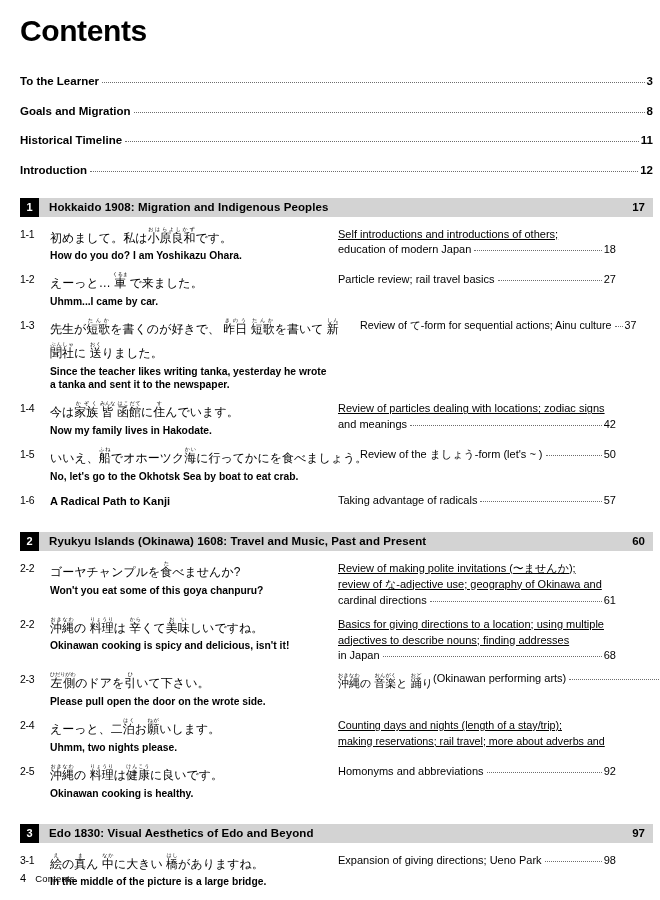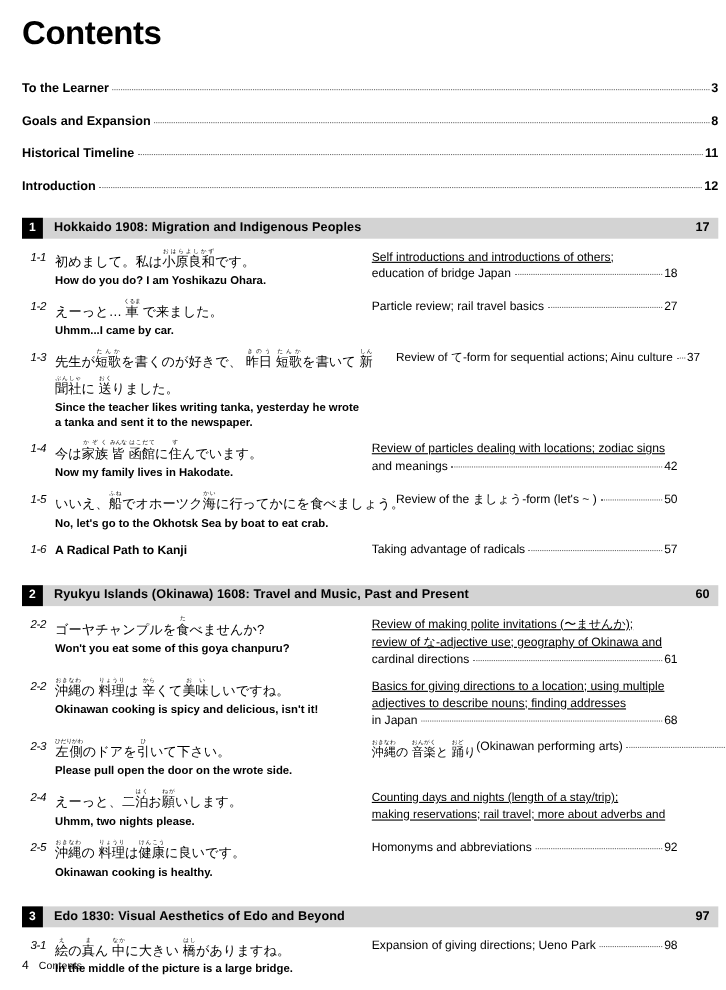--- a/index.html
+++ b/index.html
@@ -110,26 +110,25 @@
   }
   .entry {
     display: flex;
     align-items: flex-start;
     margin-bottom: 7px;
   }
   .entry-num {
     width: 30px;
     min-width: 30px;
     font-size: 10.5px;
-    text-align: right;
+    text-align: left;
     padding-right: 8px;
     padding-top: 2px;
     box-sizing: border-box;
     letter-spacing: -0.3px;
-    font-style: italic;
   }
   .entry-left {
     width: 288px;
     min-width: 288px;
     box-sizing: border-box;
     padding-right: 4px;
   }
   .entry-left.wide {
     width: 310px;
     min-width: 310px;
@@ -222,21 +221,21 @@
 
   <h1 class="page-title">Contents</h1>
 
   <div class="front-list">
       <div class="front-row">
         <span class="fr-label">To the Learner</span>
         <span class="leader"></span>
         <span class="fr-page">3</span>
       </div>
       <div class="front-row">
-        <span class="fr-label">Goals and Expansion</span>
+        <span class="fr-label">Goals and Migration</span>
         <span class="leader"></span>
         <span class="fr-page">8</span>
       </div>
       <div class="front-row">
         <span class="fr-label">Historical Timeline</span>
         <span class="leader"></span>
         <span class="fr-page">11</span>
       </div>
       <div class="front-row">
         <span class="fr-label">Introduction</span>
@@ -255,21 +254,21 @@
         <div class="entries">
           <div class="entry">
             <div class="entry-num">1-1</div>
             <div class="entry-left">
               <div class="jp">初めまして。私は<ruby>小原良和<rt>おはらよしかず</rt></ruby>です。</div>
               <div class="en">How do you do? I am Yoshikazu Ohara.</div>
             </div>
             <div class="entry-right">
               <span class="rc-line">Self introductions and introductions of others;</span>
               <div class="rc-last">
-                <span class="rc-text">education of bridge Japan</span>
+                <span class="rc-text">education of modern Japan</span>
                 <span class="leader"></span>
                 <span class="rc-page">18</span>
               </div>
             </div>
           </div>
           <div class="entry">
             <div class="entry-num">1-2</div>
             <div class="entry-left">
               <div class="jp">えーっと… <ruby>車<rt>くるま</rt></ruby> で来ました。</div>
               <div class="en">Uhmm...I came by car.</div>

